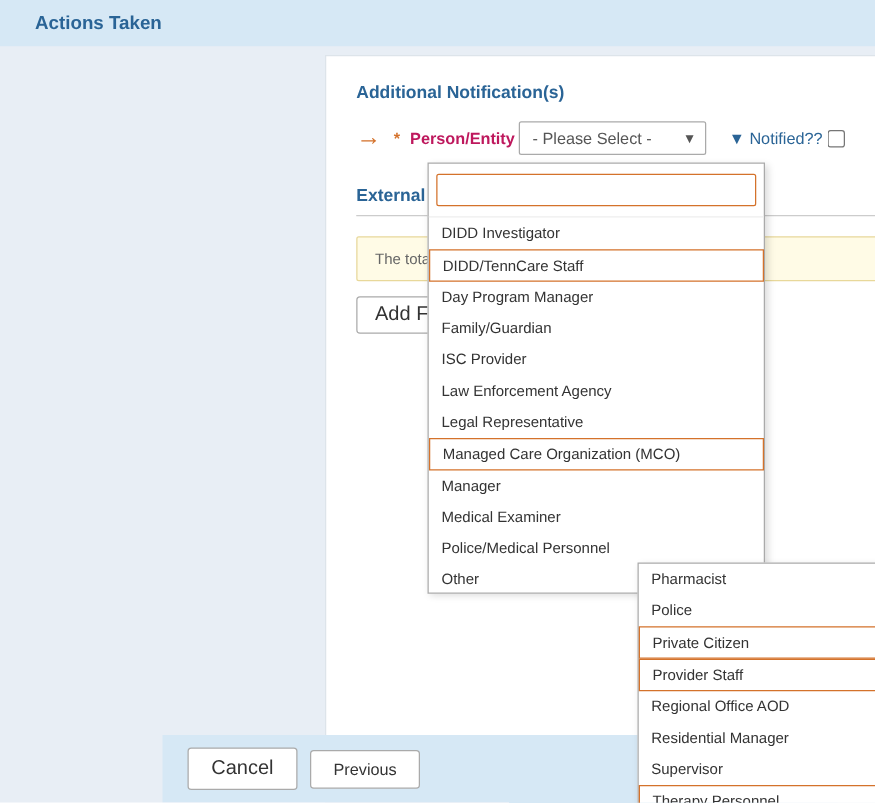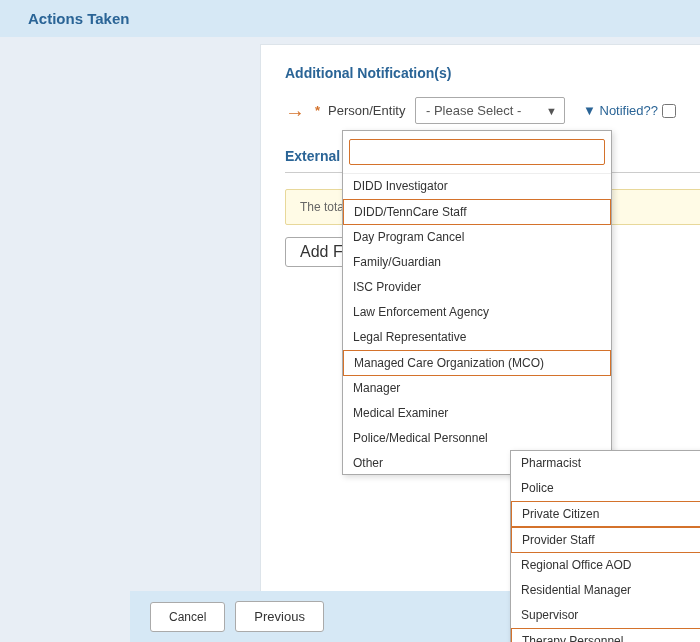--- a/index.html
+++ b/index.html
@@ -72,23 +72,23 @@
       margin-right: 4px;
     }
 
     .required-star {
       color: #d4722b;
       font-weight: bold;
       margin-right: 2px;
     }
 
     .field-label {
-      color: #404040;
-      font-size: 13px;
-      font-weight: 400;
+      color: #be185d;
+      font-size: 13px;
+      font-weight: 700;
     }
 
     .select-wrapper {
       position: relative;
       display: inline-block;
     }
 
     .select-box {
       border: 1px solid #aaa;
       background: #fff;
@@ -172,21 +172,21 @@
       display: flex;
       gap: 10px;
       align-items: center;
     }
 
     .btn-cancel {
       background: #fff;
       border: 1px solid #aaa;
       border-radius: 3px;
       padding: 7px 18px;
-      font-size: 12px;
+      font-size: 16px;
       color: #333;
       cursor: pointer;
     }
 
     .btn-previous {
       background: #fff;
       border: 1px solid #aaa;
       border-radius: 3px;
       padding: 7px 18px;
       font-size: 13px;
@@ -297,21 +297,21 @@
     <button class="btn-previous">Previous</button>
   </div>
 
   <div class="dropdown-container">
     <div class="dropdown-search-wrapper">
       <input type="text" class="dropdown-search" style="">
     </div>
     <div class="dropdown-list" id="dropdown-list-1">
     <div class="dropdown-item">DIDD Investigator</div>
         <div class="dropdown-item highlighted">DIDD/TennCare Staff</div>
-        <div class="dropdown-item">Day Program Cancel</div>
+        <div class="dropdown-item">Day Program Manager</div>
         <div class="dropdown-item">Family/Guardian</div>
         <div class="dropdown-item">ISC Provider</div>
         <div class="dropdown-item">Law Enforcement Agency</div>
         <div class="dropdown-item">Legal Representative</div>
         <div class="dropdown-item highlighted">Managed Care Organization (MCO)</div>
         <div class="dropdown-item">Manager</div>
         <div class="dropdown-item">Medical Examiner</div>
         <div class="dropdown-item">Police/Medical Personnel</div>
         <div class="dropdown-item">Other</div>
       </div>

